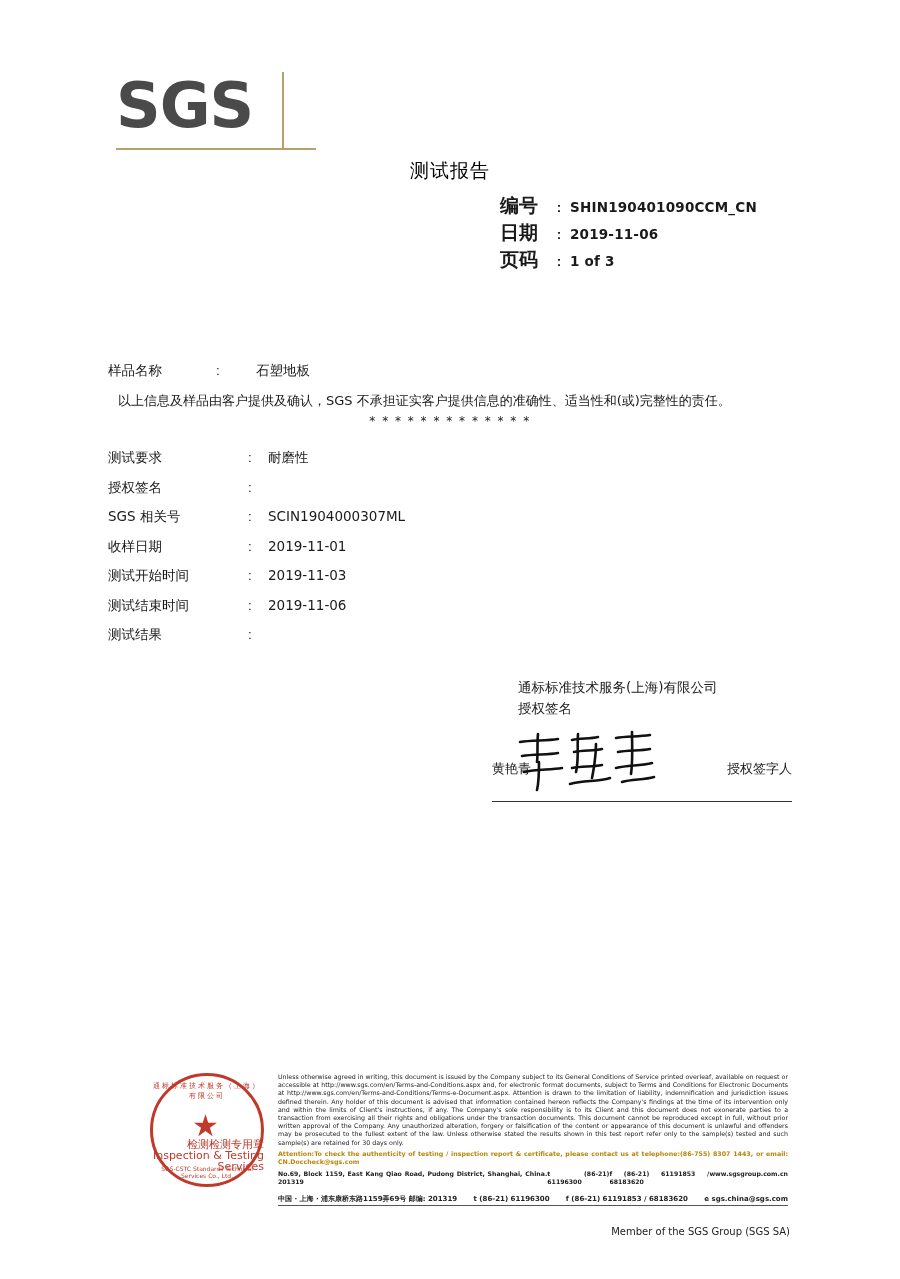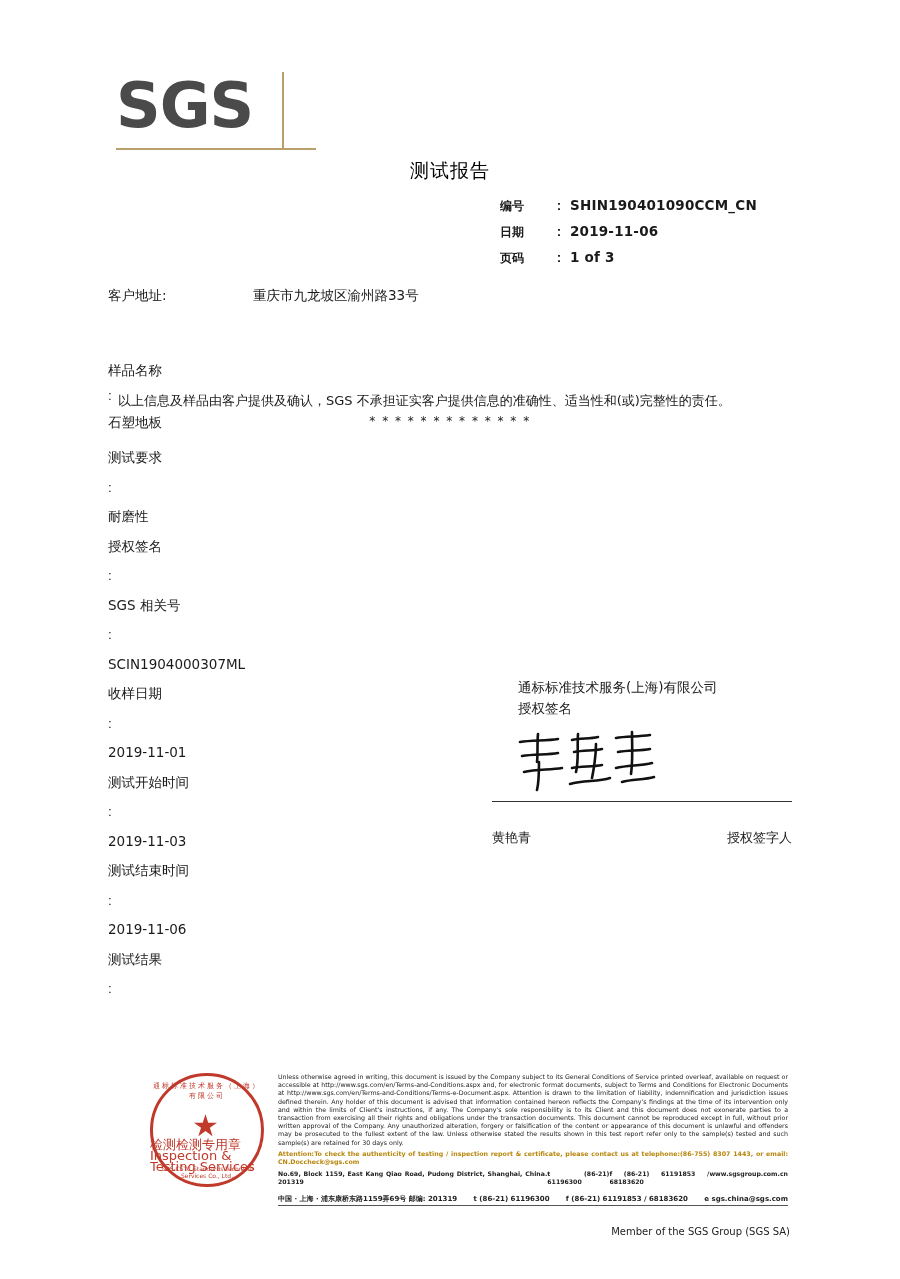--- a/index.html
+++ b/index.html
@@ -71,21 +71,21 @@
     left: 500px;
     top: 193px;
     font-size: 13.5px;
     line-height: 25px;
   }
   .meta-row { display: flex; align-items: baseline; }
   .meta-label {
     width: 48px;
     font-weight: bold;
     font-family: "DejaVu Sans", sans-serif;
-    font-size: 12px;
+    font-size: 19px;
   }
   .meta-colon {
     width: 22px;
     text-align: center;
     font-weight: bold;
   }
   .meta-value {
     font-weight: bold;
     font-family: "DejaVu Sans", sans-serif;
     font-size: 13.5px;
@@ -111,21 +111,21 @@
     font-size: 13.5px;
   }
 
   
   .sample {
     position: absolute;
     left: 108px;
     top: 357px;
     font-size: 13.5px;
   }
-  .row-lbl-colon { display: flex; align-items: baseline; line-height: 26px; flex-direction: column; }
+  .row-lbl-colon { display: flex; align-items: baseline; line-height: 26px; }
   .lbl { width: 108px; font-family: "DejaVu Sans", sans-serif; }
   .colon { width: 40px; }
   .val { font-family: "DejaVu Sans", sans-serif; }
 
   .disclaimer {
     position: absolute;
     left: 118px;
     top: 390px;
     width: 720px;
     font-size: 13px;
@@ -175,21 +175,21 @@
     position: absolute;
     left: 492px;
     top: 801px;
     width: 300px;
     height: 1px;
     background: #333;
   }
   .sig-names {
     position: absolute;
     left: 492px;
-    top: 829px;
+    top: 760px;
     width: 300px;
     display: flex;
     justify-content: space-between;
     font-size: 13px;
     font-family: Liberation Sans, sans-serif;
   }
 
   
   .stamp {
     position: absolute;
@@ -218,22 +218,22 @@
     left: 0; top: 8px; width: 114px;
     text-align: center;
     font-size: 7px;
     color: #c0392b;
     letter-spacing: 2px;
     font-family: "DejaVu Sans", sans-serif;
   }
   .stamp-mid {
     position: absolute;
     left: 0; top: 66px; width: 114px;
-    text-align: left;
-    font-size: 13px;
+    text-align: right;
+    font-size: 11px;
     color: #c0392b;
     line-height: 11px;
     font-family: "DejaVu Sans", sans-serif;
   }
   .stamp-bot {
     position: absolute;
     left: 0; top: 92px; width: 114px;
     text-align: center;
     font-size: 6px;
     color: #c0392b;
@@ -318,24 +318,20 @@
     <span class="meta-value">2019-11-06</span>
   </div>
   <div class="meta-row">
     <span class="meta-label">页码</span>
     <span class="meta-colon">:</span>
     <span class="meta-value">1 of 3</span>
   </div>
 </div>
 
 <div class="cust">
-  <div class="cust-row">
-    <span class="cust-label">客户地址:</span>
-    <span class="cust-value">重庆市九龙坡区渝州路33号</span>
-  </div>
 </div>
 
 <div class="sample">
   <div class="row-lbl-colon">
     <span class="lbl">样品名称</span>
     <span class="colon">:</span>
     <span class="val">石塑地板</span>
   </div>
 </div>
 <div class="disclaimer">以上信息及样品由客户提供及确认，SGS 不承担证实客户提供信息的准确性、适当性和(或)完整性的责任。</div>

